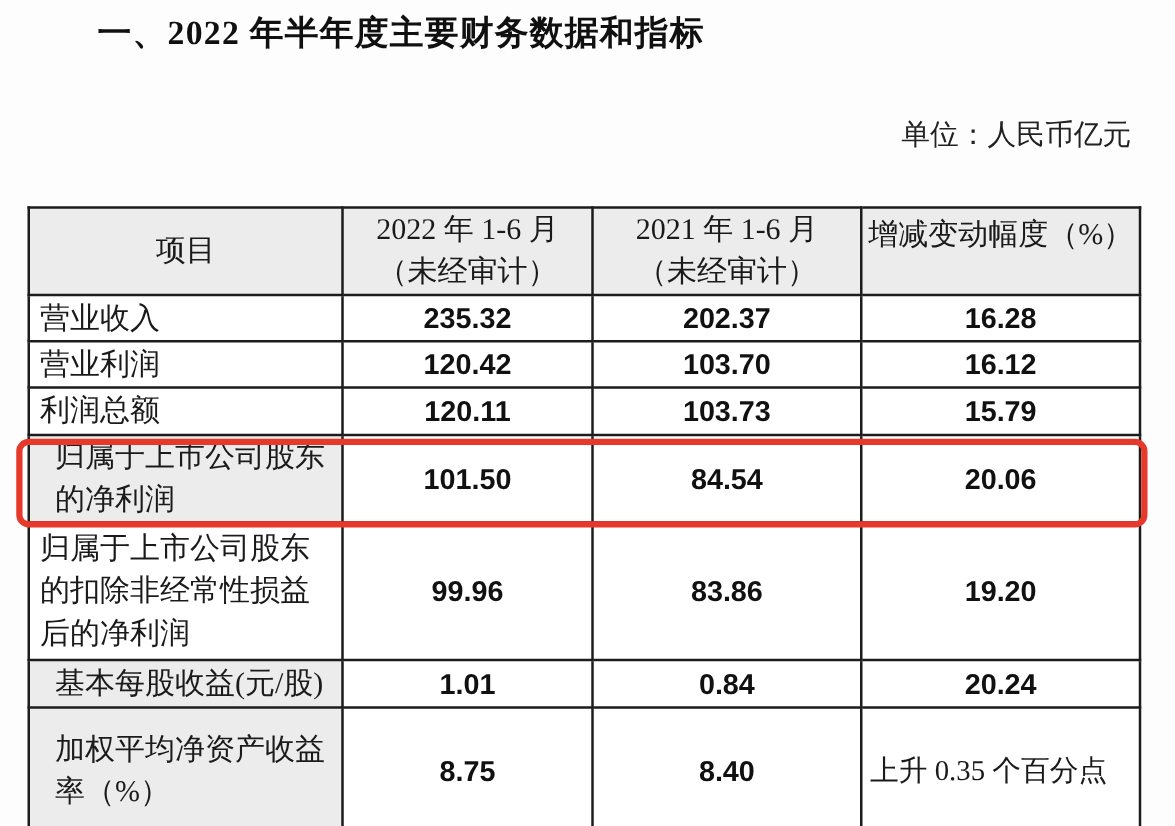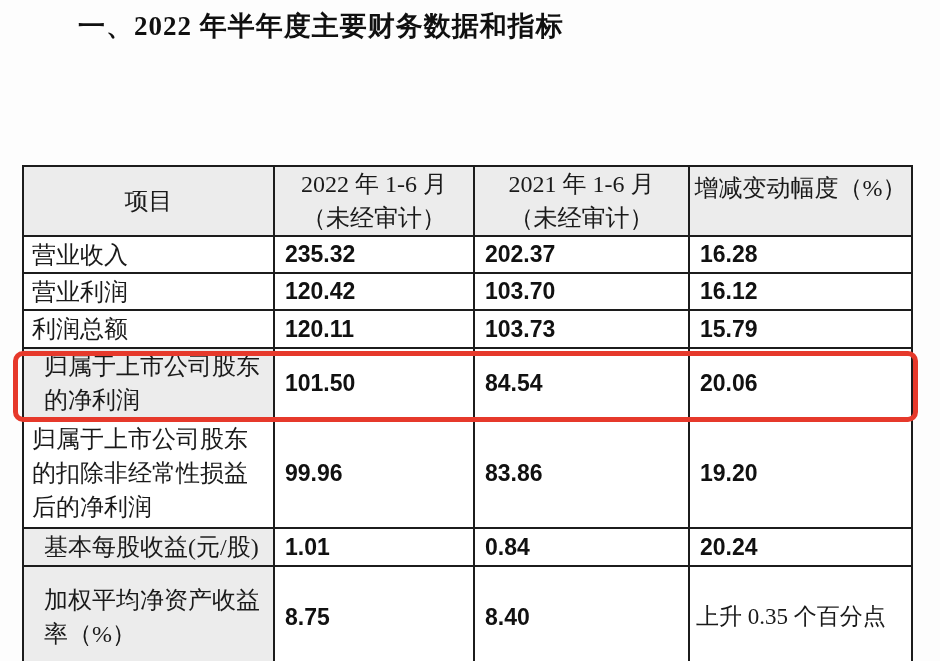--- a/index.html
+++ b/index.html
@@ -48,21 +48,21 @@
   td.label-cell {
     font-size:24px; line-height:34px;
     padding:0 8px; text-align:left; vertical-align:middle;
     background:#ffffff;
   }
   td.shaded { background:#ececec;padding-left:20px; }
 
   td.num {
     font-family:"Liberation Sans","DejaVu Sans",sans-serif;
     font-weight:700; font-size:23px; color:#111;
-    text-align:left; padding:0 10px; vertical-align:middle;
+    text-align:center; padding:0 10px; vertical-align:middle;
     background:#ffffff;
   }
   td.change-text {
     font-size:23px; text-align:left; padding:12px 6px;
     vertical-align:middle; line-height:32px; background:#ffffff;
     font-family:"Liberation Serif","DejaVu Serif",serif;
     font-weight:400; color:#1a1a1a; white-space:nowrap;
   }
 
   .highlight-box {
@@ -73,20 +73,21 @@
     z-index:5;
   }
 </style>
 </head>
 <body>
 
 <div class="page">
 
   <div class="title">一、2022 年半年度主要财务数据和指标</div>
 
+  <div class="unit">单位：人民币亿元</div>
 
   <div class="table-wrap">
     <table>
       <colgroup>
         <col style="width:251px">
         <col style="width:200px">
         <col style="width:215px">
         <col style="width:223px">
       </colgroup>
 

